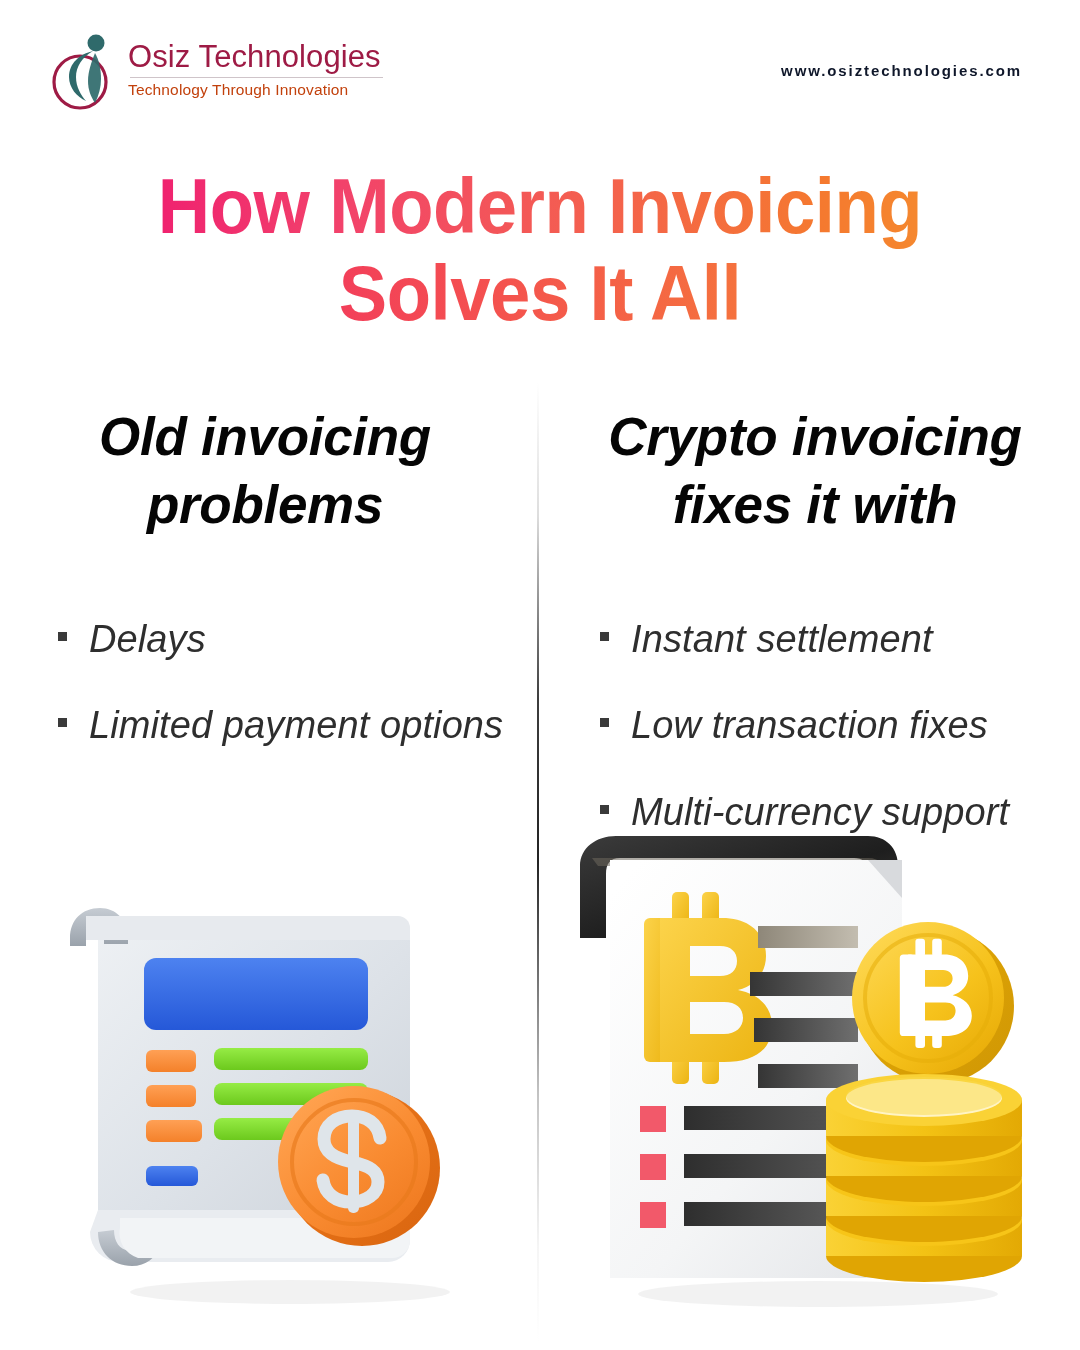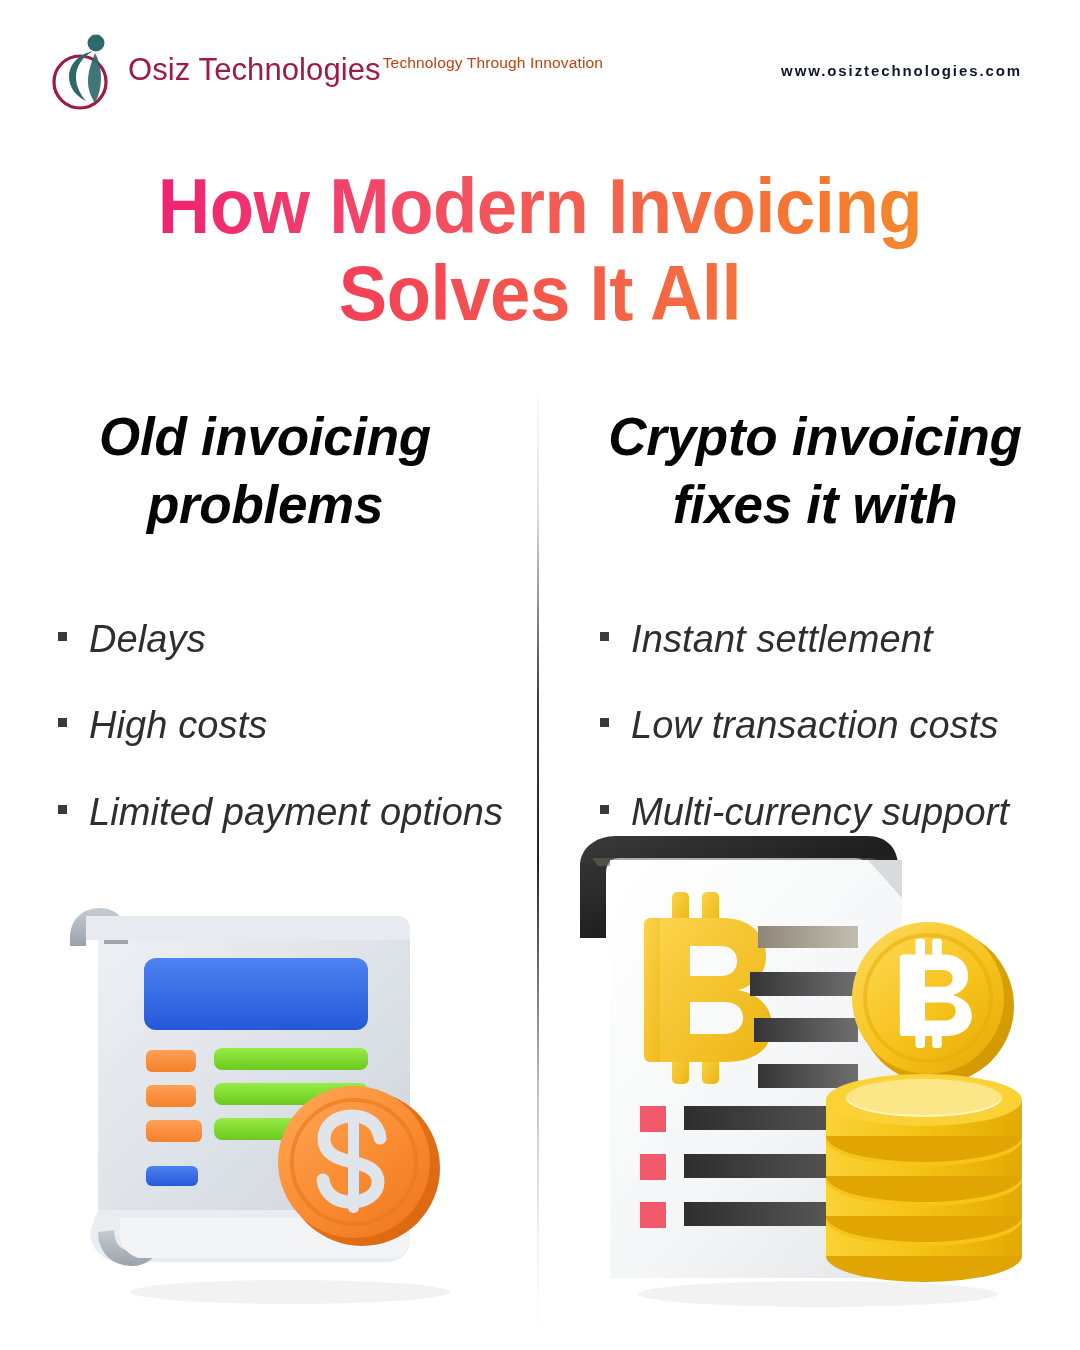--- a/index.html
+++ b/index.html
@@ -12,21 +12,21 @@
   }
 
   
   .header {
     position:absolute; top:0; left:0; width:1080px; height:140px;
     display:flex; align-items:center; justify-content:space-between;
     padding:0 58px 0 52px;
   }
   .logo-block { display:flex; align-items:center; gap:14px; }
   .logo-mark { width:62px; height:86px; position:relative; flex:none; }
-  .logo-text { display:flex; flex-direction:row; }
+  .logo-text { display:flex; flex-direction:column; }
   .logo-title {
     font-size:31px; font-weight:400; color:#9e1b45;
     letter-spacing:.1px; line-height:1.05; white-space:nowrap;
     font-family:"Liberation Sans", sans-serif;
   }
   .logo-rule { height:1px; background:#cfc4c9; margin:4px 0 3px 2px; width:100%; }
   .logo-tagline {
     font-size:15.5px; font-weight:400; color:#c2410c;
     letter-spacing:.15px; white-space:nowrap;
   }
@@ -145,39 +145,35 @@
 
   <div class="col col-left">
     <div class="col-heading">Old invoicing problems</div>
     <ul class="bullet-list">
       <li class="bullet-item">
         <span class="bullet-marker"></span>
         <span class="bullet-text">Delays</span>
       </li>
       <li class="bullet-item">
         <span class="bullet-marker"></span>
-        <span class="bullet-text">High costs</span>
-      </li>
-      <li class="bullet-item">
-        <span class="bullet-marker"></span>
         <span class="bullet-text">Limited payment options</span>
       </li>
     </ul>
   </div>
 
   <div class="col col-right">
     <div class="col-heading">Crypto invoicing fixes it with</div>
     <ul class="bullet-list">
       <li class="bullet-item">
         <span class="bullet-marker"></span>
         <span class="bullet-text">Instant settlement</span>
       </li>
       <li class="bullet-item">
         <span class="bullet-marker"></span>
-        <span class="bullet-text">Low transaction costs</span>
+        <span class="bullet-text">Low transaction fixes</span>
       </li>
       <li class="bullet-item">
         <span class="bullet-marker"></span>
         <span class="bullet-text">Multi-currency support</span>
       </li>
     </ul>
   </div>
 </div>
 
 <div class="illustration illo-left">

